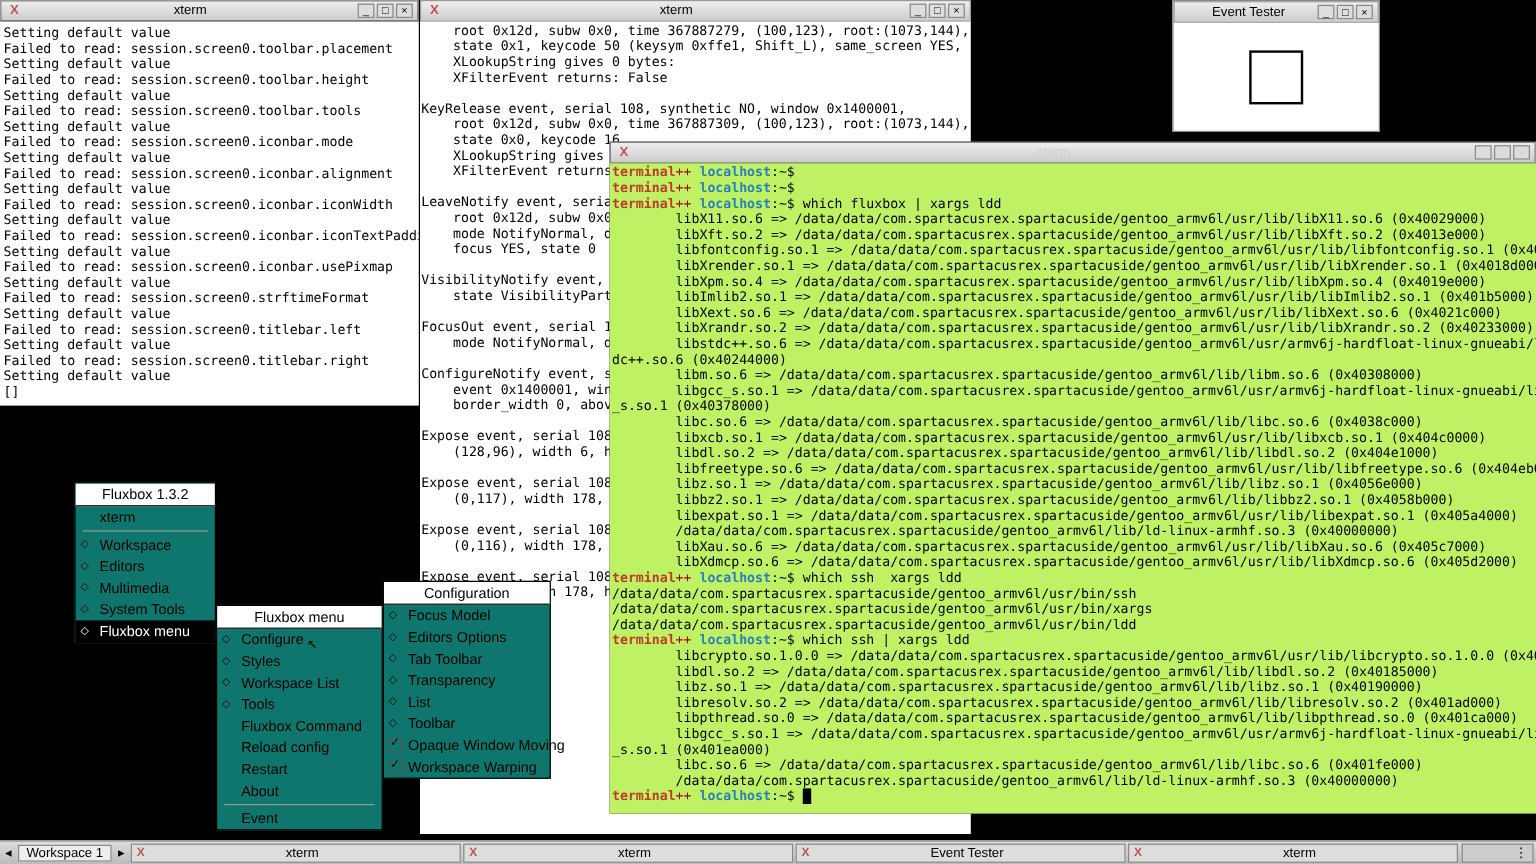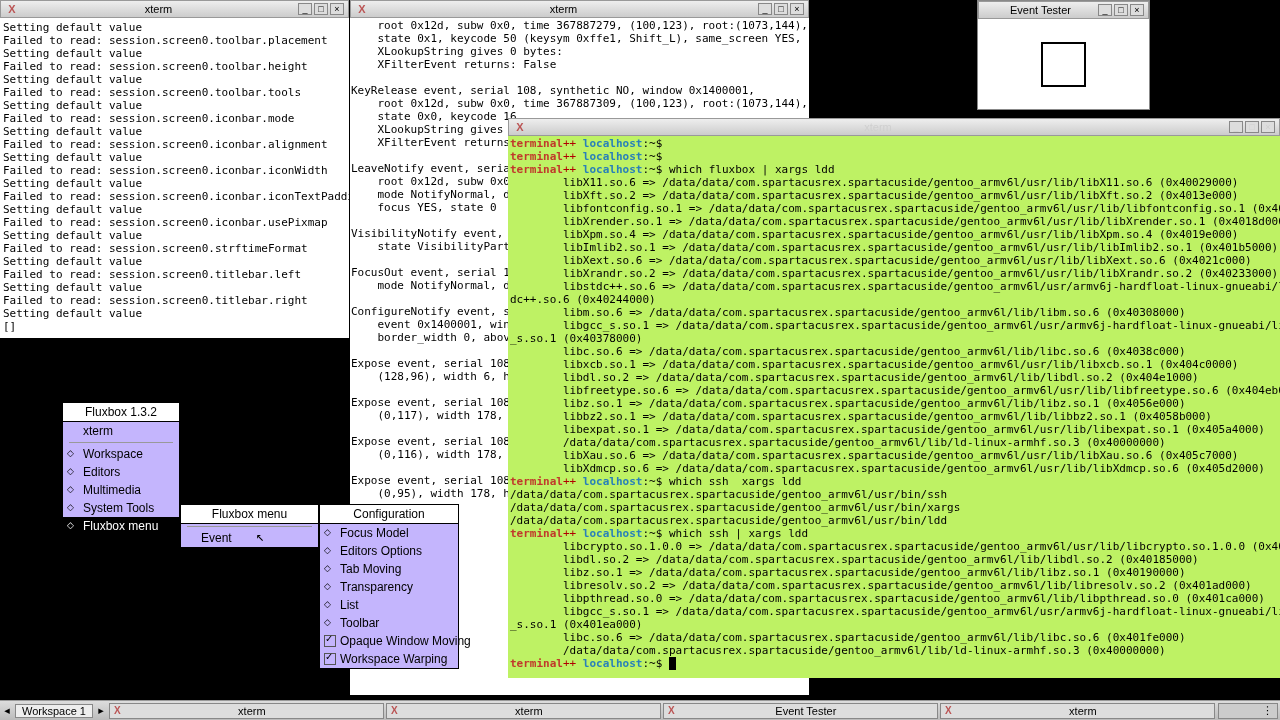--- a/index.html
+++ b/index.html
@@ -13,31 +13,31 @@
 .xterm-left .body { background:#fff; color:#000; height:320px; overflow:hidden; padding:3px; line-height:13px; white-space:pre; }
 .xterm-mid { position:absolute; left:350px; top:0; width:459px; height:695px; background:#fff; color:#000; }
 .xterm-mid .body { padding:1px; line-height:13px; white-space:pre; overflow:hidden; }
 .xterm-big { position:absolute; left:508px; top:118px; width:772px; height:560px; background:#000; color:#cfcfcf; }
 .xterm-big .body { padding:1px 2px; line-height:13px; white-space:pre; font-size:11px; overflow:hidden; background:#bef264; color:#000; height:calc(100% - 18px); }
 .prompt-user { color:#c0392b; font-weight:bold; }
 .prompt-host { color:#2980b9; font-weight:bold; }
 .event-tester { position:absolute; left:977px; top:0; width:173px; height:110px; background:#fff; border:1px solid #888; }
 .event-tester .body { height:calc(100% - 18px); display:flex; align-items:center; justify-content:center; }
 .event-tester .box { width:45px; height:45px; border:2px solid #000; }
-.menu { position:absolute; background:#c4b5fd; border:1px solid #000; font-family: sans-serif; font-size:12px; }
+.menu { position:absolute; background:#0f766e; border:1px solid #000; font-family: sans-serif; font-size:12px; }
 .menu .mtitle { background:#fff; border-bottom:1px solid #000; text-align:center; padding:2px 6px; font-weight:normal; }
 .menu .mitem { padding:2px 6px 2px 20px; position:relative; cursor:pointer; white-space:nowrap; }
 .menu .mitem.sub::before { content:"◇"; position:absolute; left:4px; font-size:9px; top:3px; }
 .menu .mitem.chk::before { content:""; position:absolute; left:4px; top:3px; width:10px; height:10px; border:1px solid #555; }
 .menu .mitem.chk.on::after { content:"✓"; position:absolute; left:5px; top:1px; font-size:10px; color:#000; }
 .menu .mitem.hl { background:#000; color:#fff; }
 .menu .sep { border-top:1px solid #999; margin:2px 6px; }
 .menu1 { left:62px; top:402px; width:118px; }
 .menu2 { left:180px; top:504px; width:139px; }
-.menu3 { left:319px; top:504px; width:140px; }
+.menu3 { left:319px; top:484px; width:140px; }
 .taskbar { position:absolute; left:0; bottom:0; width:1280px; height:20px; background:linear-gradient(to bottom,#ddd,#bbb); border-top:1px solid #999; display:flex; align-items:center; font-family:sans-serif; font-size:11px; }
 .taskbar .ws-arrow { width:14px; text-align:center; cursor:pointer; }
 .taskbar .ws { padding:0 6px; border:1px solid #888; background:#eee; margin:0 1px; cursor:pointer;text-align:center; }
 .taskbar .task { flex:1; border:1px solid #888; background:#ddd; margin:0 1px; padding:1px 4px; display:flex; align-items:center; gap:4px; cursor:pointer; }
 .taskbar .task .ticon { font-size:10px; color:#b55; font-weight:bold; }
 .taskbar .tray { width:60px; border:1px solid #888; background:#ccc; height:16px; margin:0 2px; display:flex; align-items:center; justify-content:flex-end; padding-right:4px; }
 .cursor { position:absolute; left:256px; top:528px; font-size:14px; color:#000; pointer-events:none; z-index:50; }
 .red { color:#b00000; }
 </style>
 </head>
@@ -203,30 +203,40 @@
       <div class="mitem sub">Workspace</div>
       <div class="mitem sub">Editors</div>
       <div class="mitem sub">Multimedia</div>
       <div class="mitem sub">System Tools</div>
       <div class="mitem sub hl">Fluxbox menu</div>
     </div>
 </div>
 
 <div class="menu menu2">
   <div class="mtitle">Fluxbox menu</div>
+  <div id="menu2-items">
+      <div class="mitem sub ">Configure</div>
+      <div class="mitem sub">Styles</div>
+      <div class="mitem sub">Workspace List</div>
+      <div class="mitem sub">Tools</div>
+      <div class="mitem">Fluxbox Command</div>
+      <div class="mitem">Reload config</div>
+      <div class="mitem">Restart</div>
+      <div class="mitem">About</div>
+    </div>
   <div class="sep"></div>
   <div class="mitem">Event</div>
 </div>
 
 <div class="menu menu3">
   <div class="mtitle">Configuration</div>
   <div id="menu3-items">
       <div class="mitem sub">Focus Model</div>
       <div class="mitem sub">Editors Options</div>
-      <div class="mitem sub">Tab Moving</div>
+      <div class="mitem sub">Tab Toolbar</div>
       <div class="mitem sub">Transparency</div>
       <div class="mitem sub">List</div>
       <div class="mitem sub">Toolbar</div>
       <div class="mitem chk on">Opaque Window Moving</div>
       <div class="mitem chk on">Workspace Warping</div>
     </div>
 </div>
 
 <div class="cursor">↖</div>
 

